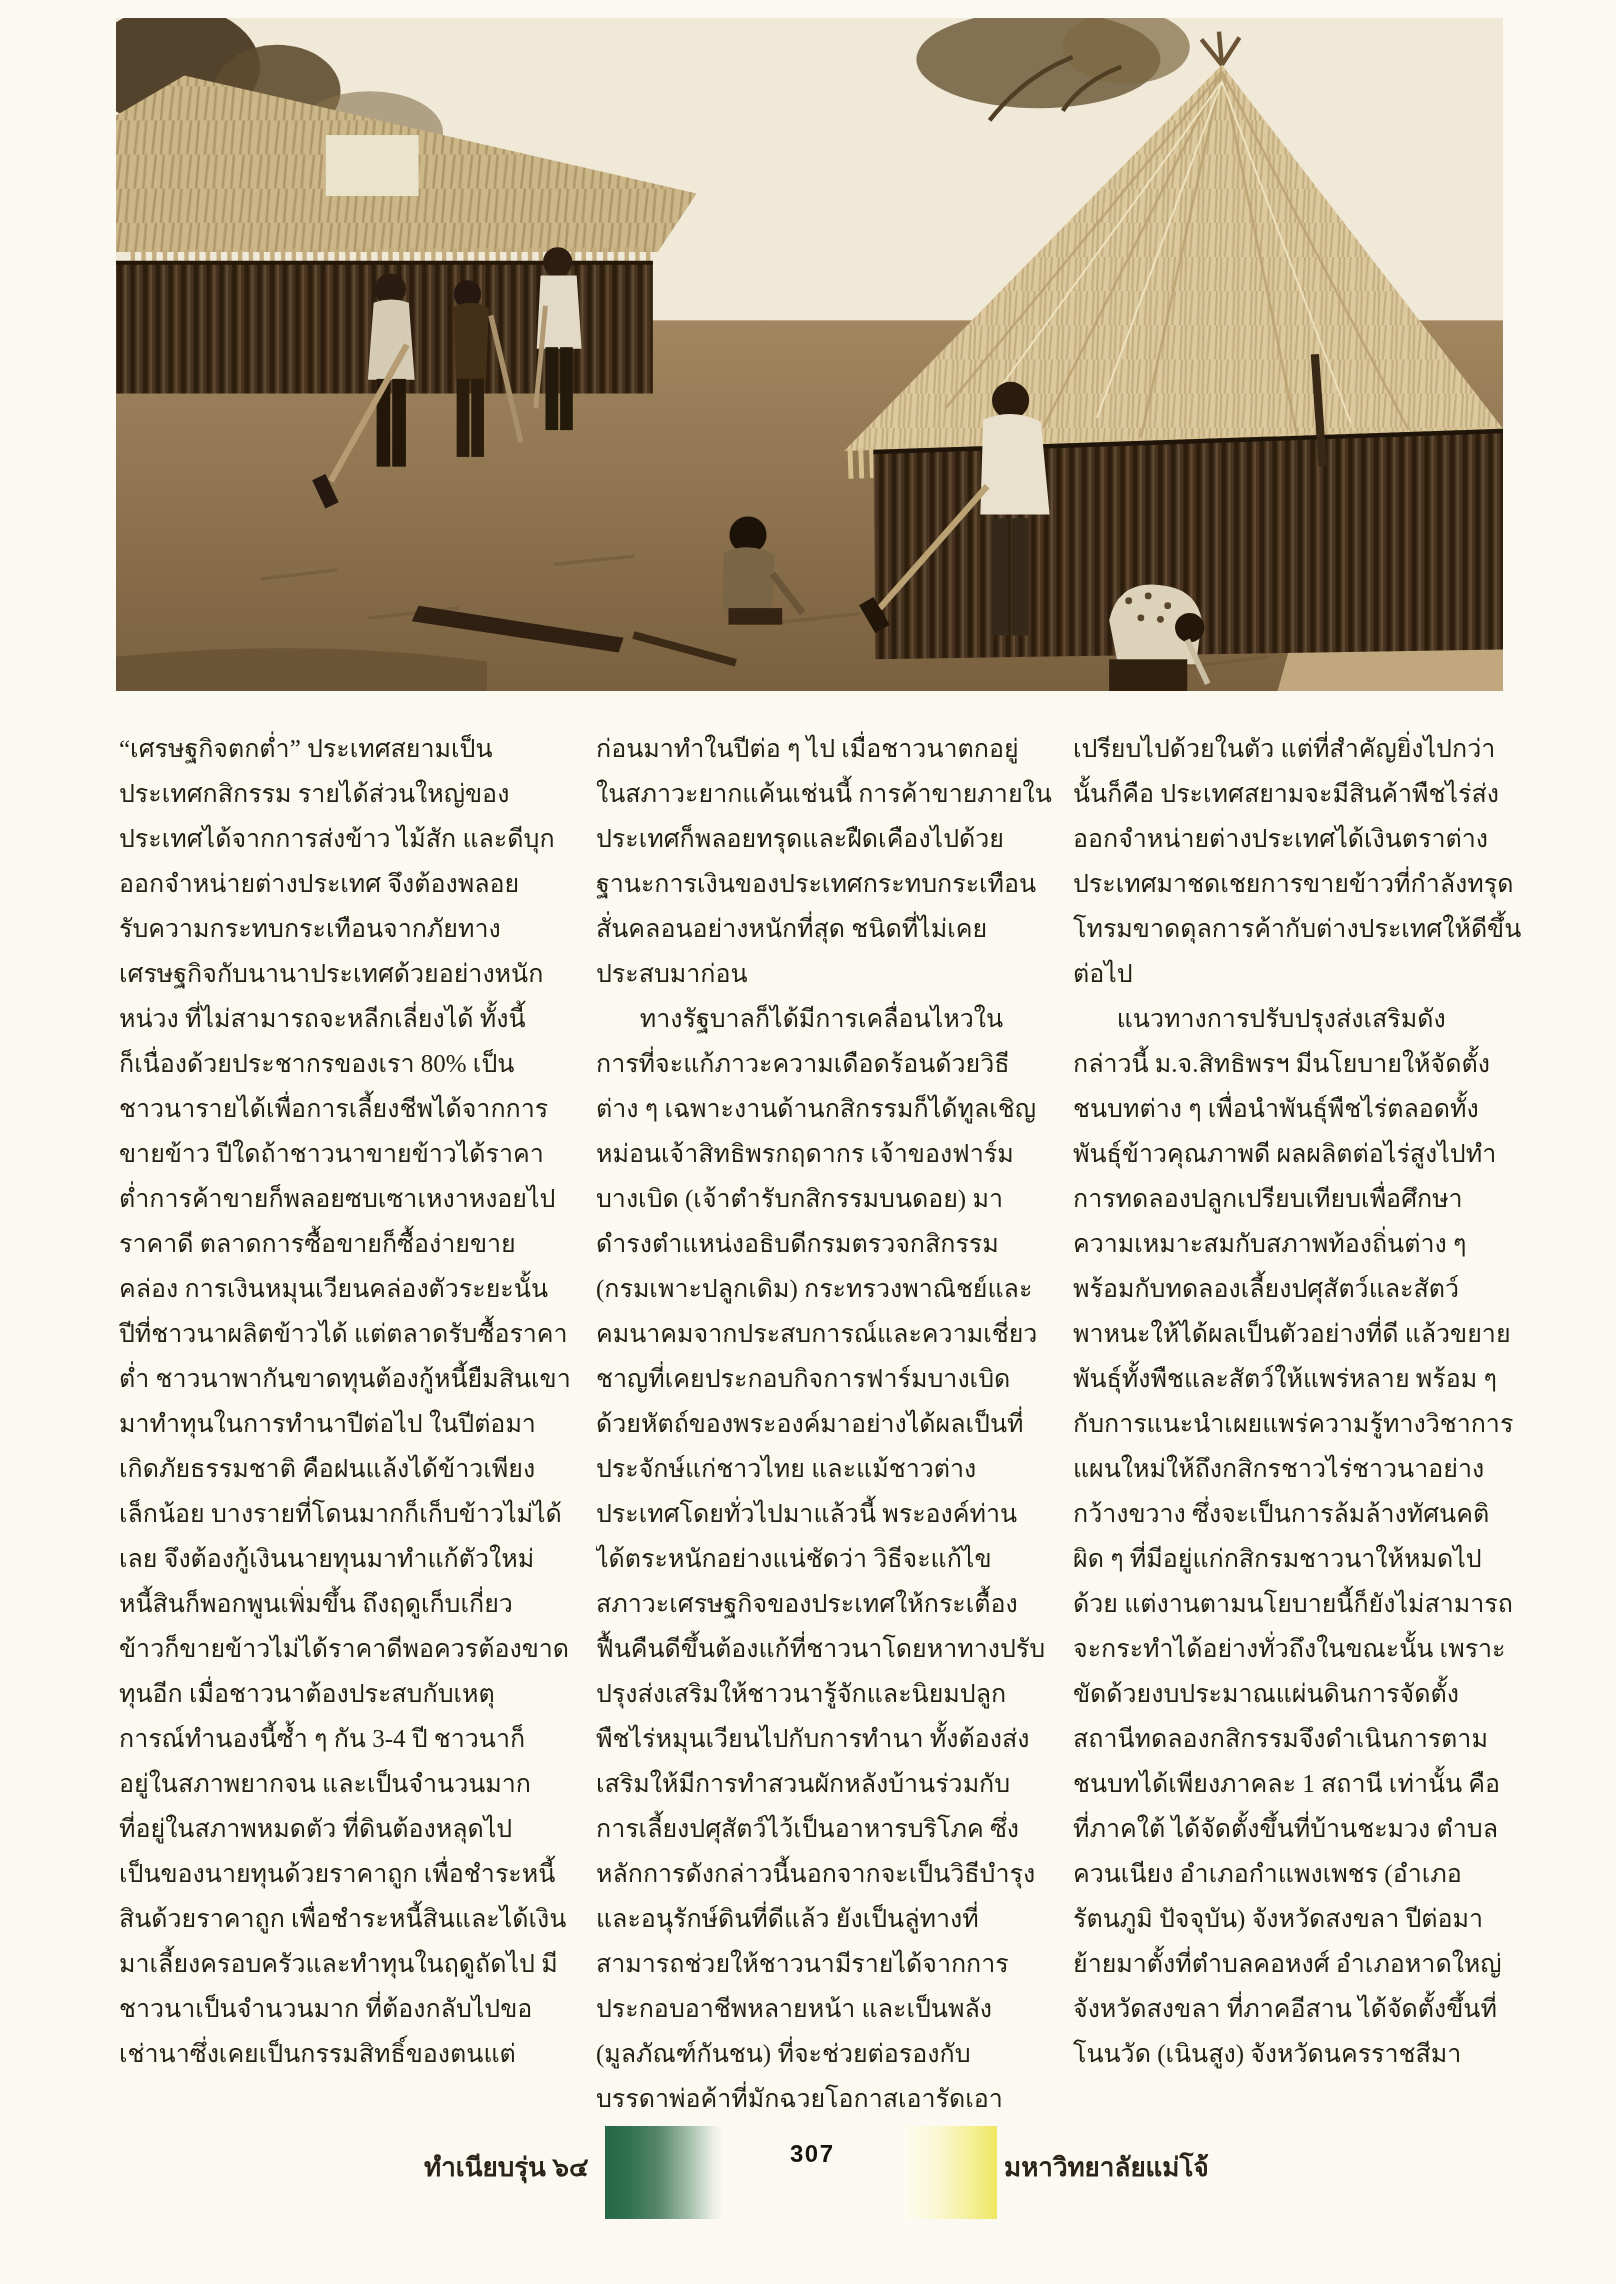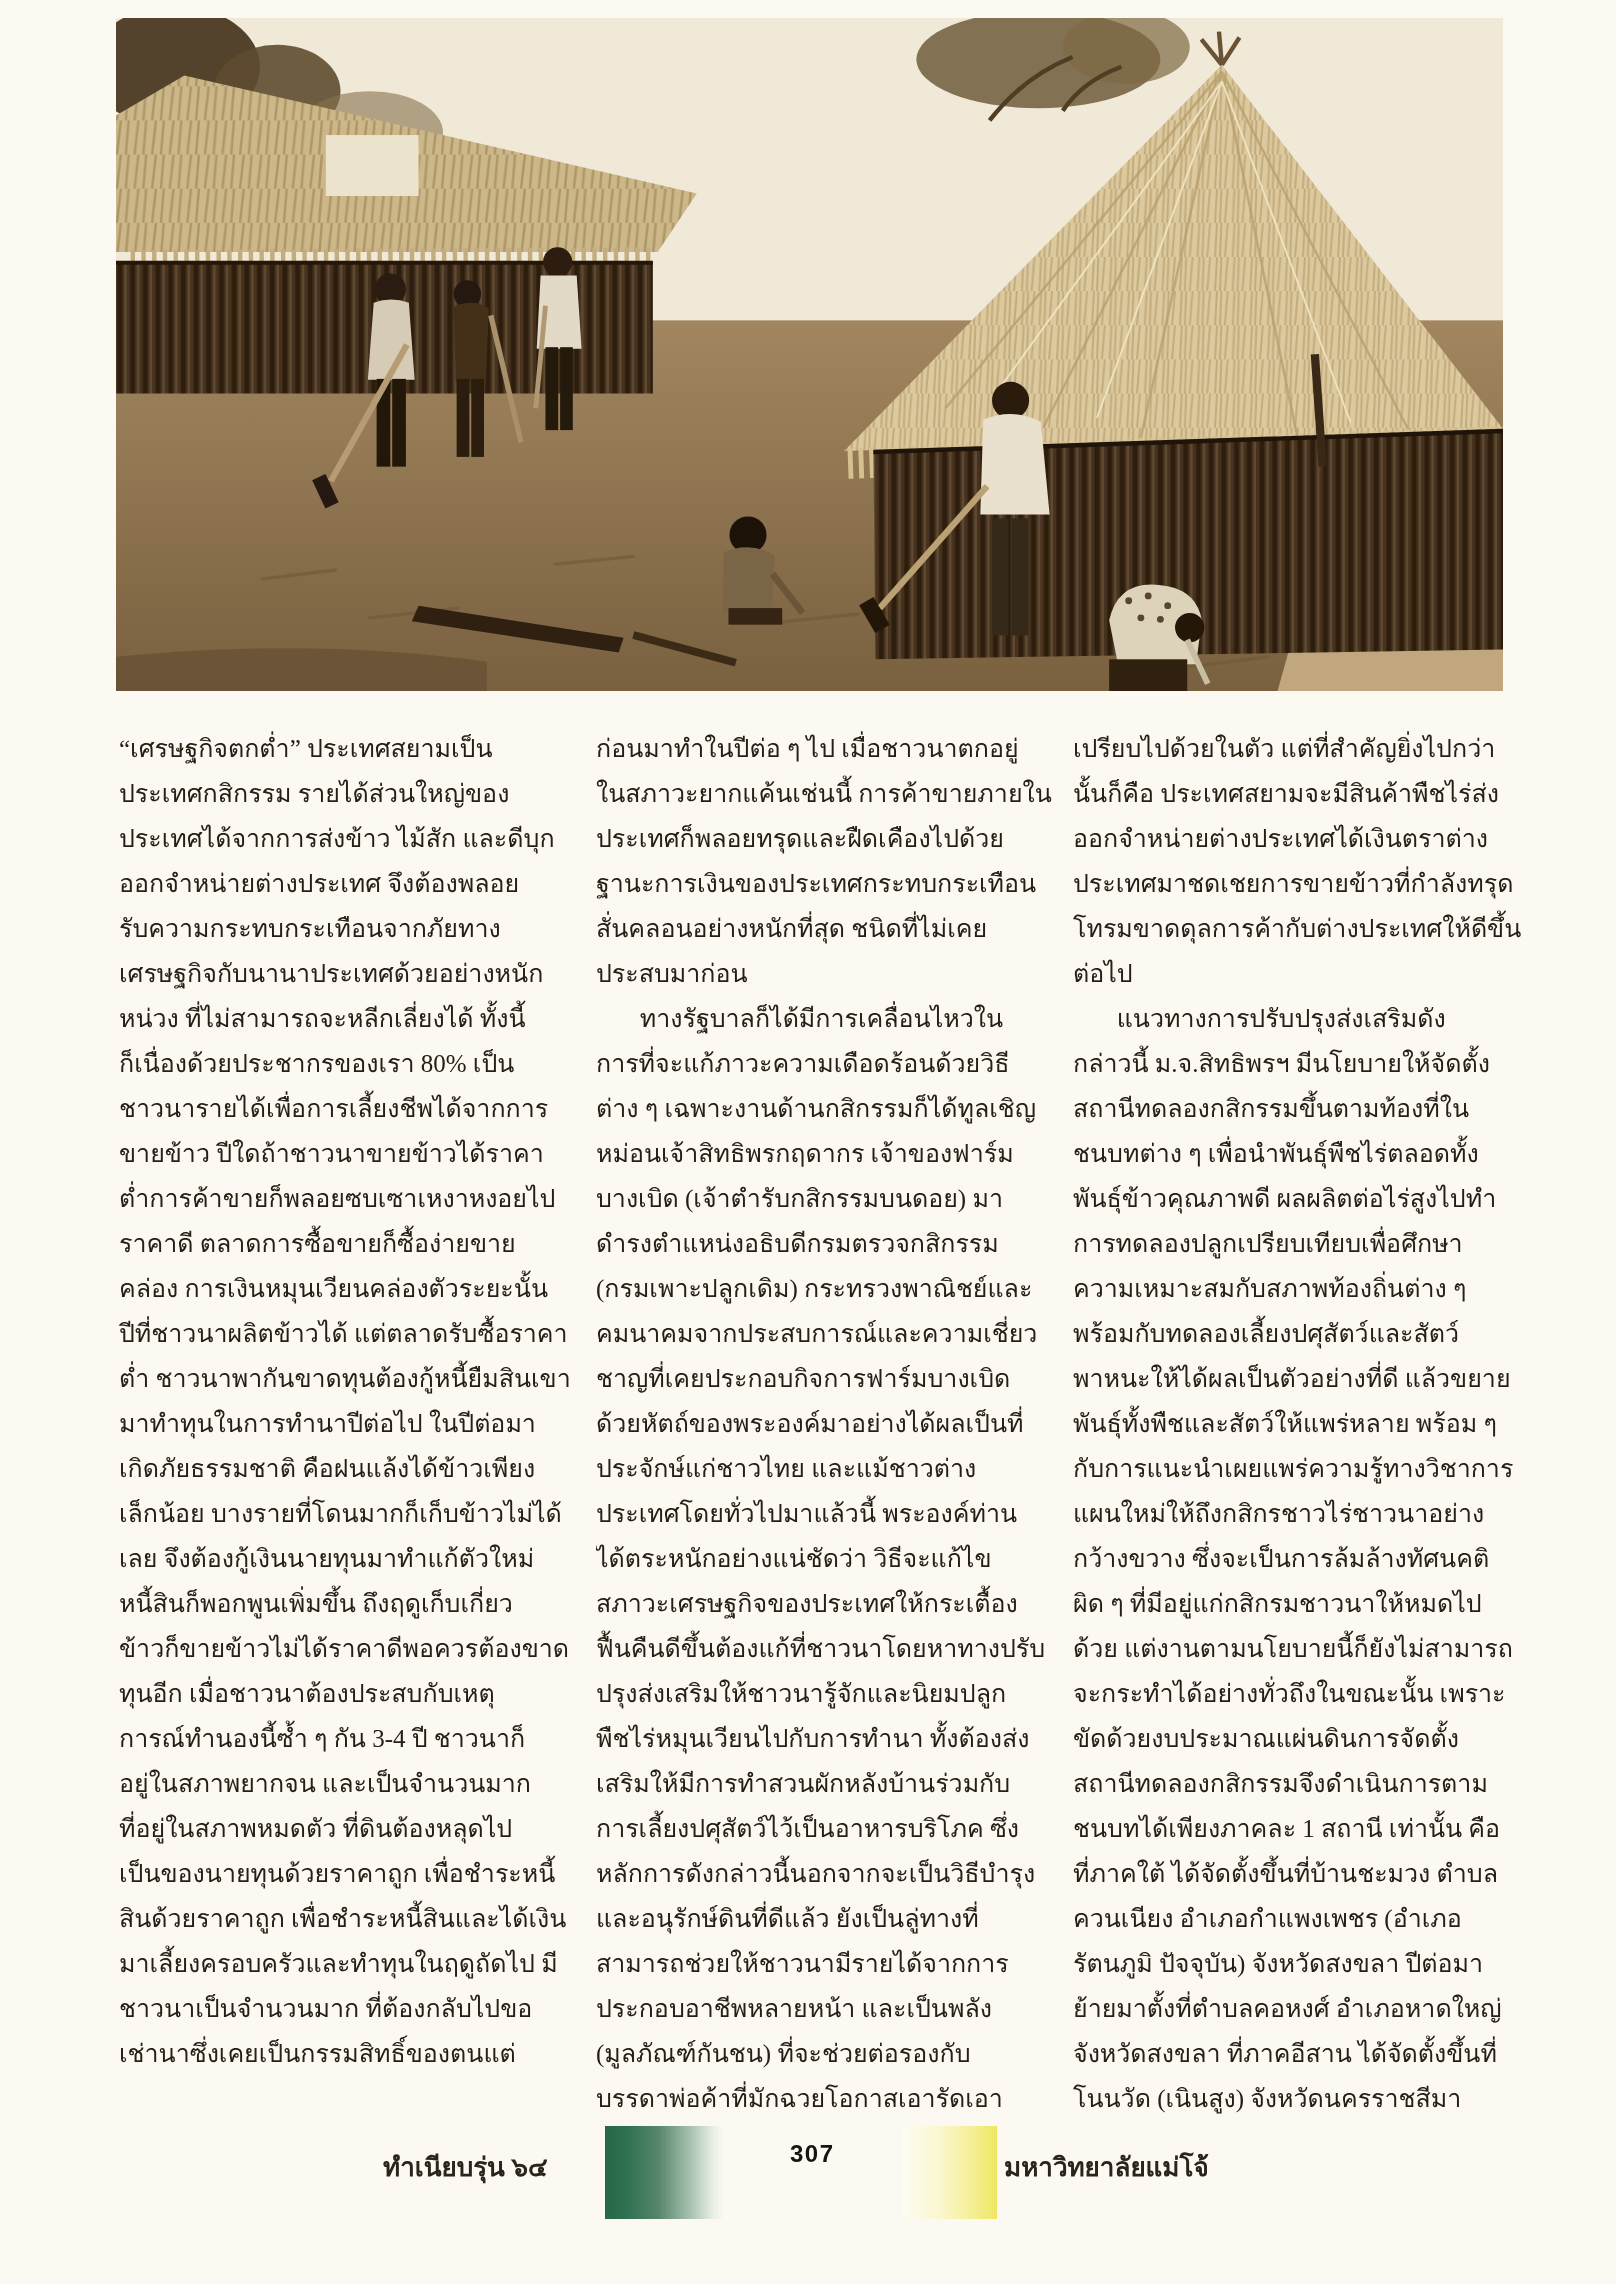--- a/index.html
+++ b/index.html
@@ -39,21 +39,21 @@
   .line{height:45px;white-space:pre;}
   
   .footer-label{
     position:absolute;
     top:2146px;
     font-size:26px;
     font-weight:bold;
     color:#2a241a;
     white-space:nowrap;
   }
-  .footer-label.left{left:383px;}
+  .footer-label.left{left:424px;}
   .footer-label.right{left:1004px;}
   .page-number{
     position:absolute;
     left:790px; top:2140px;
     font-family:"Liberation Sans","DejaVu Sans",sans-serif;
     font-size:24px;
     font-weight:800;
     letter-spacing:1.5px;
     color:#161411;
   }
@@ -258,21 +258,20 @@
   <div class="col col-3">
 
   <div class="line">เปรียบไปด้วยในตัว แต่ที่สำคัญยิ่งไปกว่า</div>
       <div class="line">นั้นก็คือ ประเทศสยามจะมีสินค้าพืชไร่ส่ง</div>
       <div class="line">ออกจำหน่ายต่างประเทศได้เงินตราต่าง</div>
       <div class="line">ประเทศมาชดเชยการขายข้าวที่กำลังทรุด</div>
       <div class="line">โทรมขาดดุลการค้ากับต่างประเทศให้ดีขึ้น</div>
       <div class="line">ต่อไป</div>
       <div class="line">       แนวทางการปรับปรุงส่งเสริมดัง</div>
       <div class="line">กล่าวนี้ ม.จ.สิทธิพรฯ มีนโยบายให้จัดตั้ง</div>
-      <div class="line">สถานีทดลองกสิกรรมขึ้นตามท้องที่ใน</div>
       <div class="line">ชนบทต่าง ๆ เพื่อนำพันธุ์พืชไร่ตลอดทั้ง</div>
       <div class="line">พันธุ์ข้าวคุณภาพดี ผลผลิตต่อไร่สูงไปทำ</div>
       <div class="line">การทดลองปลูกเปรียบเทียบเพื่อศึกษา</div>
       <div class="line">ความเหมาะสมกับสภาพท้องถิ่นต่าง ๆ</div>
       <div class="line">พร้อมกับทดลองเลี้ยงปศุสัตว์และสัตว์</div>
       <div class="line">พาหนะให้ได้ผลเป็นตัวอย่างที่ดี แล้วขยาย</div>
       <div class="line">พันธุ์ทั้งพืชและสัตว์ให้แพร่หลาย พร้อม ๆ</div>
       <div class="line">กับการแนะนำเผยแพร่ความรู้ทางวิชาการ</div>
       <div class="line">แผนใหม่ให้ถึงกสิกรชาวไร่ชาวนาอย่าง</div>
       <div class="line">กว้างขวาง ซึ่งจะเป็นการล้มล้างทัศนคติ</div>

